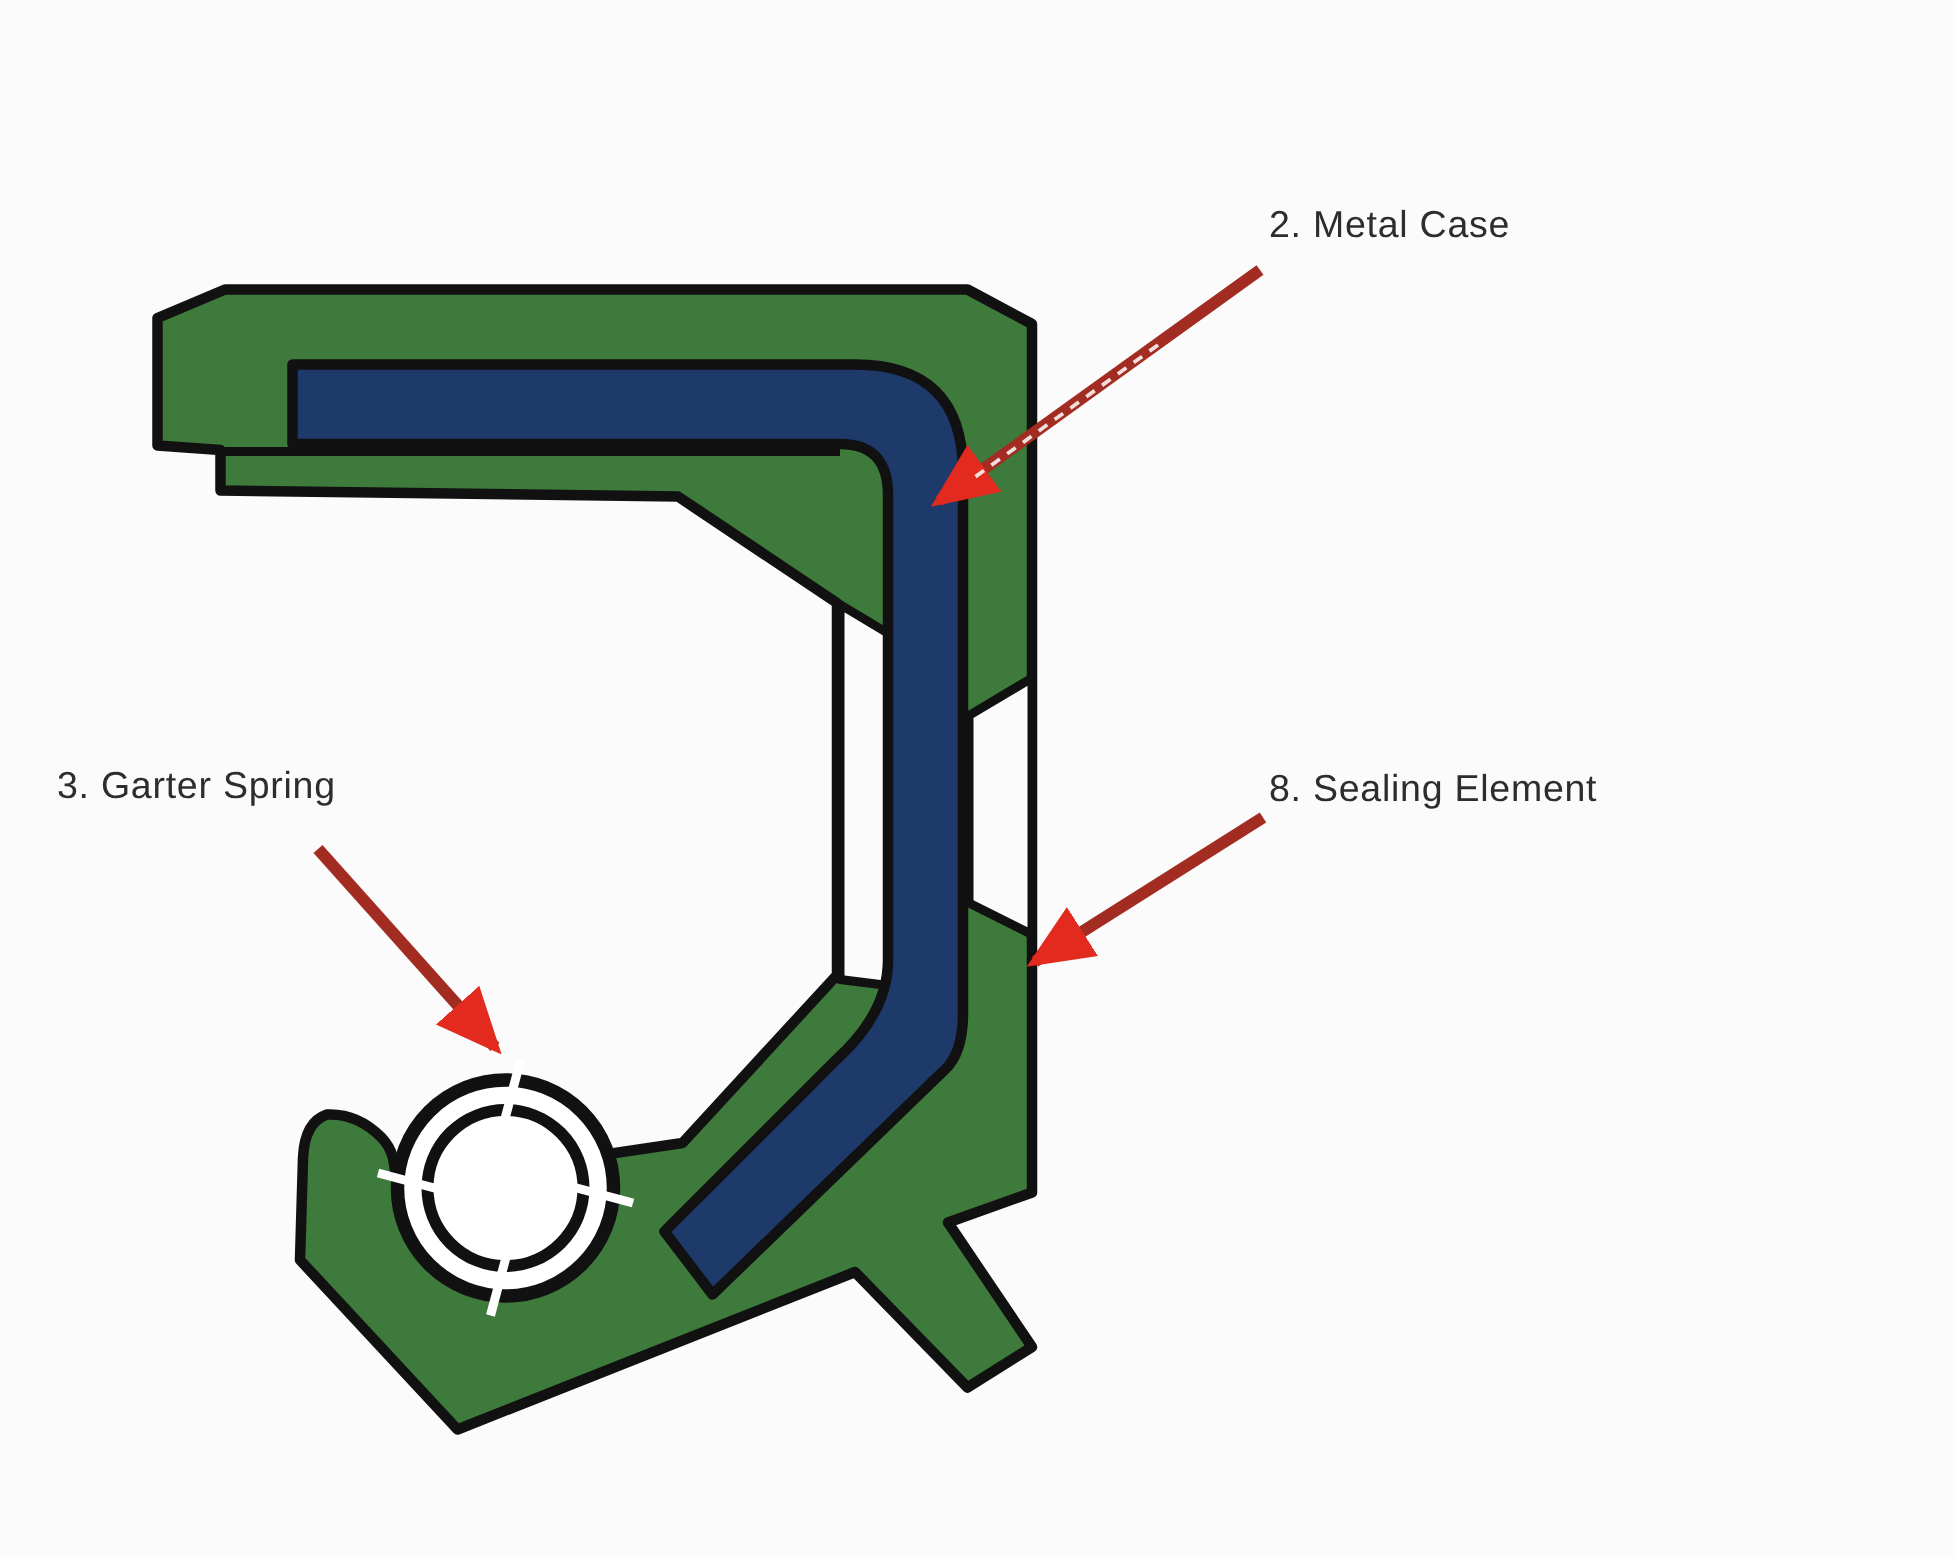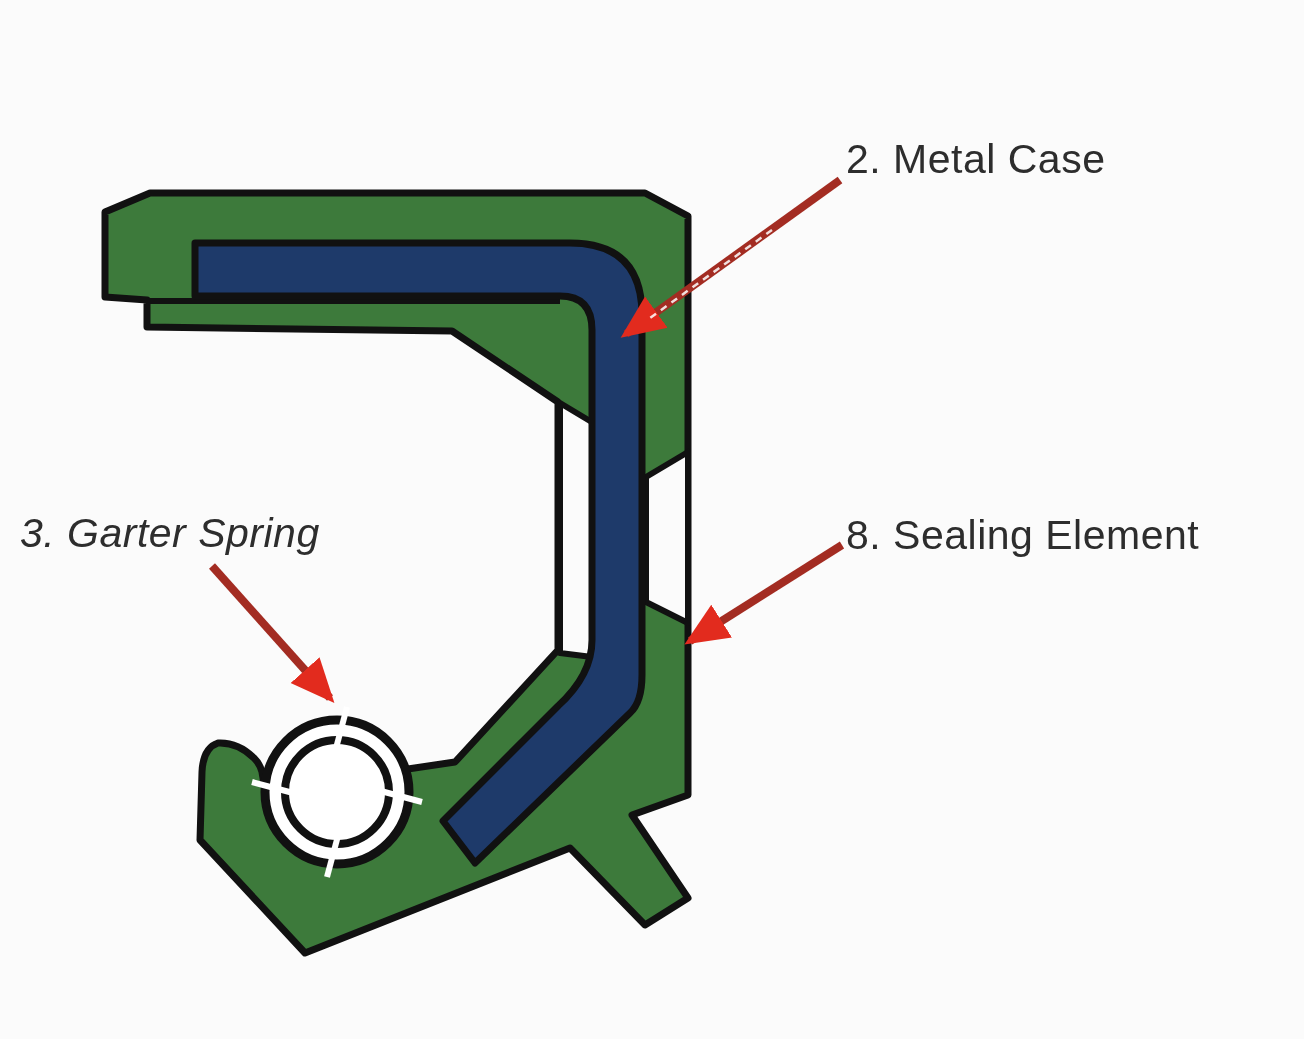--- a/index.html
+++ b/index.html
@@ -23,26 +23,26 @@
   .blue-part{fill:var(--metal_case_blue);stroke:var(--outline_black);stroke-width:7;stroke-linejoin:round;}
   .white-gap{fill:var(--background);stroke:var(--outline_black);stroke-width:6;stroke-linejoin:round;}
   .seam{stroke:var(--outline_black);stroke-width:6;fill:none;}
   .ring{fill:#ffffff;stroke:var(--outline_black);}
   .ring-outer{stroke-width:9;}
   .ring-inner{fill:#ffffff;stroke-width:8;}
   .ring-tick{stroke:#ffffff;stroke-width:6;}
   .arrow-shaft{stroke:var(--arrow_shaft_red);stroke-width:8;fill:none;}
   .arrow-dash{stroke:#ffffff;stroke-width:2.5;fill:none;stroke-dasharray:7 6;opacity:.85;}
   .diagram-label{
-    position:absolute;font-size:41px;line-height:1.15;color:var(--label_text);
+    position:absolute;font-size:25px;line-height:1.15;color:var(--label_text);
     white-space:nowrap;letter-spacing:0.5px;
   }
   .label-metal-case{left:846px;top:136px;}
   .label-sealing-element{left:846px;top:512px;}
-  .label-garter-spring{left:20px;top:510px;font-style:italic;}
+  .label-garter-spring{left:38px;top:510px;}
 </style>
 </head>
 <body>
 
 <div class="stage">
   <svg width="1304" height="1039" viewBox="0 0 1304 1039">
 
     <defs>
       <marker id="arrowhead" viewBox="0 0 10 10" refX="8.5" refY="5" markerWidth="5.5" markerHeight="5.5" orient="auto-start-reverse">
         <path d="M 0 0.6 L 10 5 L 0 9.4 z" fill="var(--arrow_head_red)"></path>

